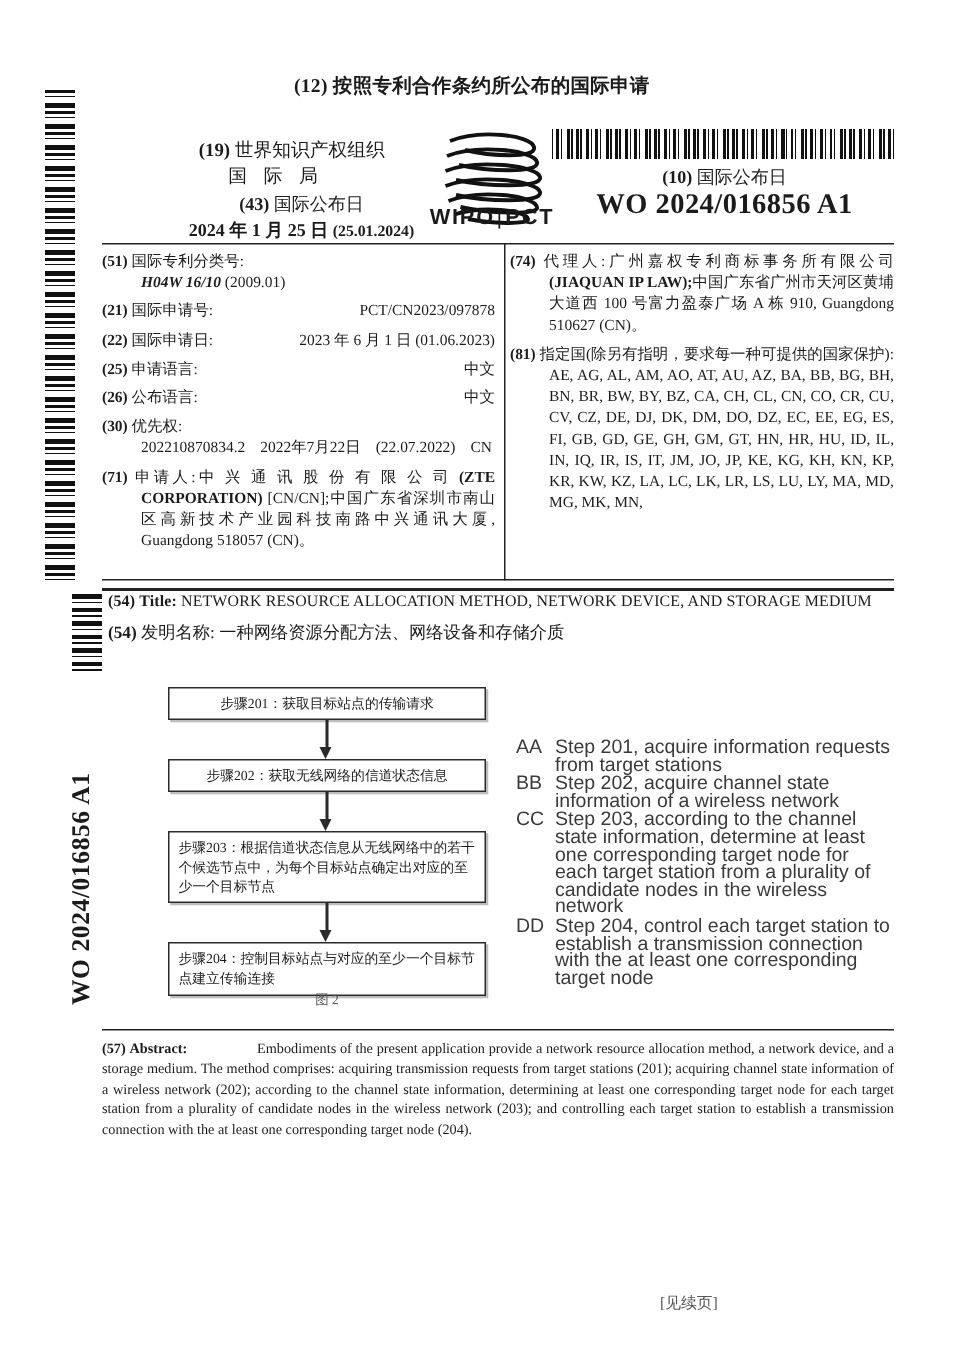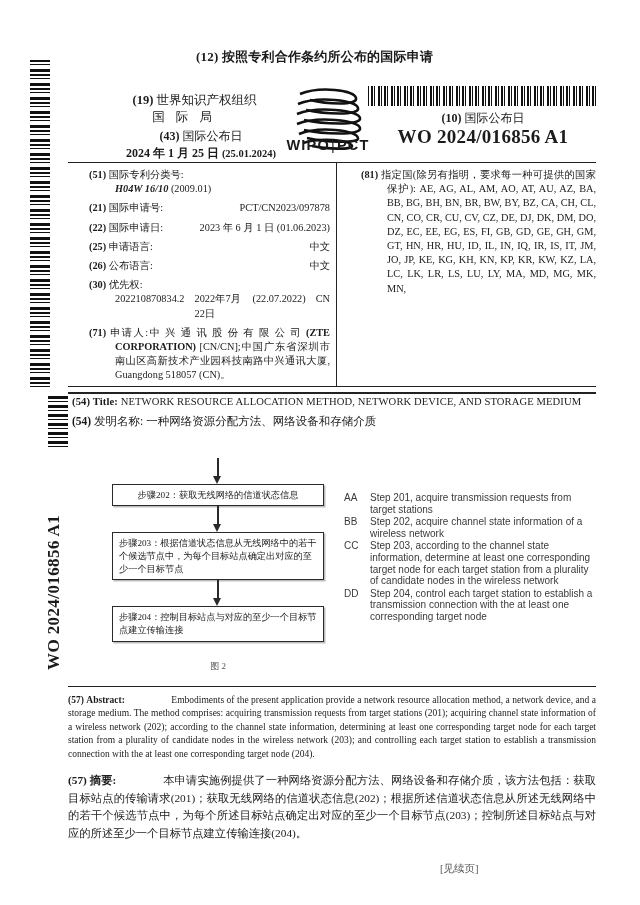--- a/index.html
+++ b/index.html
@@ -154,21 +154,21 @@
 
   
   .col {
     position: absolute;
     font-size: 10.3px;
     line-height: 14.2px;
   }
   .col-left { left: 68px; top: 168px; width: 262px; }
   .col-right { left: 340px; top: 168px; width: 256px; }
 
-  .field { position: relative; margin-bottom: 5px; margin-left: 21px; }
+  .field { position: relative; margin-bottom: 5px; }
   .field .tag { font-weight: bold; }
   .row2 { display: flex; }
   .row2 .lbl { white-space: nowrap; }
   .row2 .val { margin-left: auto; }
   .indent { padding-left: 26px; }
   .ital-b { font-style: italic; font-weight: bold; }
   .bold { font-weight: bold; }
   .hang {
     padding-left: 26px;
     text-indent: -26px;
@@ -253,21 +253,21 @@
     font-size: 9px;
     color: #555;
   }
 
   
   .legend {
     position: absolute;
     left: 344px; top: 492px;
     width: 250px;
     font-family: "Liberation Sans", sans-serif;
-    font-size: 10px;
+    font-size: 13px;
     line-height: 11.6px;
     color: #3a3a3a;
   }
   .legend-row { display: flex; margin-bottom: 1px; }
   .legend-key { width: 26px; flex: none; }
   .legend-txt { flex: 1; }
 
   
   .abs-en {
     position: absolute;
@@ -422,20 +422,27 @@
         <span class="bold">(ZTE CORPORATION)</span>
         <span>[CN/CN];</span><span>中国广东省深圳市南山区高新技术产业园科技南路中兴通讯大厦, Guangdong 518057 (CN)。</span>
       </div>
     </div>
 
   </div>
 
   <div class="col col-right">
 
 
+    <div class="field">
+      <div class="hang-right">
+        <span class="tag">(74)</span>
+        <span>代理人:</span><span>广州嘉权专利商标事务所有限公司</span>
+        <span class="bold">(JIAQUAN IP LAW);</span><span>中国广东省广州市天河区黄埔大道西 100 号富力盈泰广场 A 栋 910, Guangdong 510627 (CN)。</span>
+      </div>
+    </div>
 
     <div class="field">
       <div class="hang-right">
         <span class="tag">(81)</span>
         <span>指定国(除另有指明，要求每一种可提供的国家保护):</span>
         <span>AE, AG, AL, AM, AO, AT, AU, AZ, BA, BB, BG, BH, BN, BR, BW, BY, BZ, CA, CH, CL, CN, CO, CR, CU, CV, CZ, DE, DJ, DK, DM, DO, DZ, EC, EE, EG, ES, FI, GB, GD, GE, GH, GM, GT, HN, HR, HU, ID, IL, IN, IQ, IR, IS, IT, JM, JO, JP, KE, KG, KH, KN, KP, KR, KW, KZ, LA, LC, LK, LR, LS, LU, LY, MA, MD, MG, MK, MN,</span>
       </div>
     </div>
 
   </div>
@@ -446,33 +453,34 @@
     <span class="tagb">Title:</span>
     <span>NETWORK RESOURCE ALLOCATION METHOD, NETWORK DEVICE, AND STORAGE MEDIUM</span>
   </div>
   <div class="title-cn">
     <span class="tagb">(54)</span>
     <span>发明名称:</span>
     <span>一种网络资源分配方法、网络设备和存储介质</span>
   </div>
 
   <div class="flow">
+    <div class="fbox b1">步骤201：获取目标站点的传输请求</div>
     <div class="arrow"></div>
     <div class="fbox b2">步骤202：获取无线网络的信道状态信息</div>
     <div class="arrow"></div>
     <div class="fbox b3">步骤203：根据信道状态信息从无线网络中的若干个候选节点中，为每个目标站点确定出对应的至少一个目标节点</div>
     <div class="arrow"></div>
     <div class="fbox b4">步骤204：控制目标站点与对应的至少一个目标节点建立传输连接</div>
   </div>
   <div class="fig-caption">图 2</div>
 
   <div class="legend">
     <div class="legend-row">
       <div class="legend-key">AA</div>
-      <div class="legend-txt">Step 201, acquire transmission requests from target stations</div>
+      <div class="legend-txt">Step 201, acquire information requests from target stations</div>
     </div>
     <div class="legend-row">
       <div class="legend-key">BB</div>
       <div class="legend-txt">Step 202, acquire channel state information of a wireless network</div>
     </div>
     <div class="legend-row">
       <div class="legend-key">CC</div>
       <div class="legend-txt">Step 203, according to the channel state information, determine at least one corresponding target node for each target station from a plurality of candidate nodes in the wireless network</div>
     </div>
     <div class="legend-row">
@@ -480,21 +488,16 @@
       <div class="legend-txt">Step 204, control each target station to establish a transmission connection with the at least one corresponding target node</div>
     </div>
   </div>
 
   <div class="abs-en">
     <span class="tagb">(57)</span>
     <span class="tagb">Abstract:</span>
     <span class="body">Embodiments of the present application provide a network resource allocation method, a network device, and a storage medium. The method comprises: acquiring transmission requests from target stations (201); acquiring channel state information of a wireless network (202); according to the channel state information, determining at least one corresponding target node for each target station from a plurality of candidate nodes in the wireless network (203); and controlling each target station to establish a transmission connection with the at least one corresponding target node (204).</span>
   </div>
 
-  <div class="abs-cn">
-    <span class="tagb">(57)</span>
-    <span class="tagb">摘要:</span>
-    <span class="body">本申请实施例提供了一种网络资源分配方法、网络设备和存储介质，该方法包括：获取目标站点的传输请求(201)；获取无线网络的信道状态信息(202)；根据所述信道状态信息从所述无线网络中的若干个候选节点中，为每个所述目标站点确定出对应的至少一个目标节点(203)；控制所述目标站点与对应的所述至少一个目标节点建立传输连接(204)。</span>
-  </div>
 
   <div class="footer">[见续页]</div>
 
 </div>
 
 </body></html>

